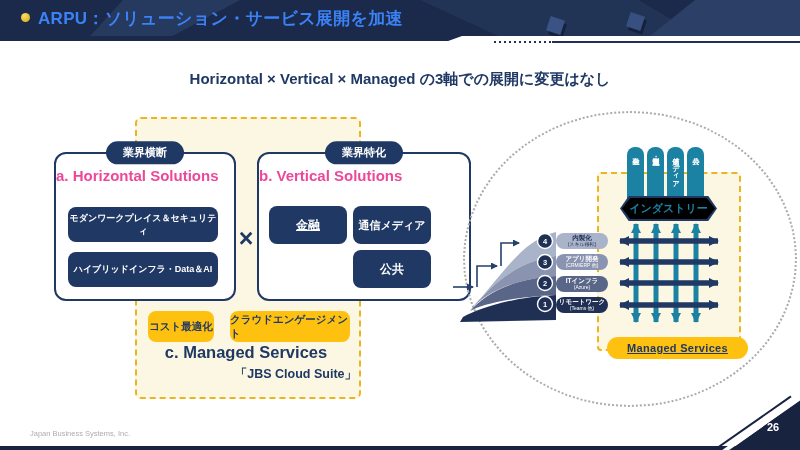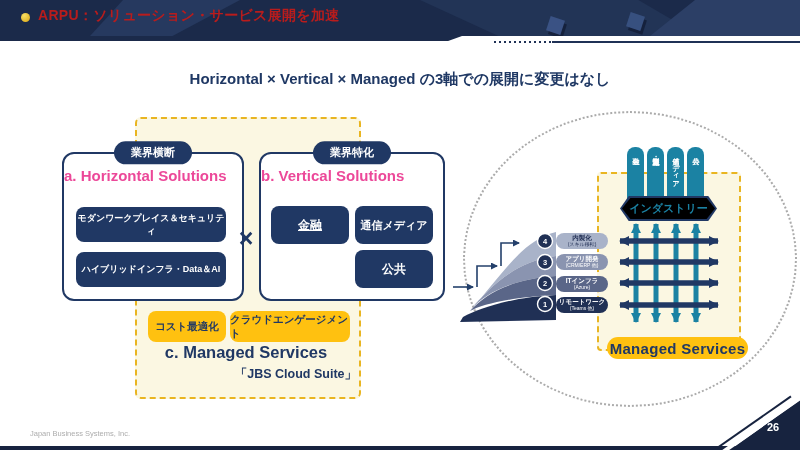--- a/index.html
+++ b/index.html
@@ -11,33 +11,33 @@
   .shard1{left:90px;width:150px;background:#26395f;clip-path:polygon(22% 0,100% 0,55% 100%,0 100%);}
   .shard2{left:420px;width:280px;background:#223456;clip-path:polygon(0 0,78% 0,100% 100%,28% 100%);}
   .shard3{right:0;width:150px;background:#2c3f66;clip-path:polygon(30% 0,100% 0,100% 100%,0 100%);}
   .cube{position:absolute;width:15px;height:15px;transform:rotate(18deg);}
   .cube1{left:548px;top:18px;background:#3a5284;box-shadow:3px 3px 0 #15213c;}
   .cube2{left:628px;top:14px;background:#37507f;box-shadow:3px 3px 0 #15213c;}
   .header-ext{position:absolute;left:0;top:36px;width:462px;height:5px;background:#1b2a4a;
               clip-path:polygon(0 0,100% 0,97% 100%,0 100%);}
   .title-dot{position:absolute;left:21px;top:13px;width:9px;height:9px;border-radius:50%;
              background:radial-gradient(circle at 35% 30%,#f8df63,#d9a514);}
-  .page-title{position:absolute;left:38px;top:7px;font-size:14px;font-weight:bold;color:#b91c1c;letter-spacing:.3px;}
+  .page-title{position:absolute;left:38px;top:7px;font-size:17px;font-weight:bold;color:#3b82f6;letter-spacing:.3px;}
   .accent-dashes{position:absolute;left:494px;top:41px;width:58px;height:2px;
                  background:repeating-linear-gradient(90deg,#1f3156 0 2px,transparent 2px 5px);}
   .accent-line{position:absolute;left:552px;top:41px;width:248px;height:2px;background:#1f3156;}
   
   .subtitle{position:absolute;left:0;top:70px;width:800px;text-align:center;
             font-size:15px;font-weight:bold;color:#1f3864;}
   
   .dash-box{background:#fbf7e2;border:2px dashed #e9b521;}
   .left-dash{position:absolute;left:135px;top:117px;width:222px;height:278px;border-radius:6px;}
-  .sol-box{position:absolute;top:152px;height:145px;background:#ffffff;border:2.5px solid #203864;border-radius:12px;margin-left:8px;}
+  .sol-box{position:absolute;top:152px;height:145px;background:#ffffff;border:2.5px solid #203864;border-radius:12px;}
   .box-a{left:54px;width:178px;}
-  .box-b{left:251px;width:182px;}
+  .box-b{left:257px;width:182px;padding-left:28px;}
   .pill-tag{position:absolute;left:50%;top:0;transform:translate(-50%,-55%);background:#203864;
             color:#fff;font-size:11px;font-weight:bold;padding:4px 17px;border-radius:13px;white-space:nowrap;}
   .sol-title{position:absolute;left:0;right:0;top:13px;text-align:left;font-size:15px;font-weight:bold;color:#ec4899;}
   .navy-item{position:absolute;background:#203864;color:#fff;font-weight:bold;border-radius:8px;
              display:flex;align-items:center;justify-content:center;text-align:center;}
   .item-a{left:12px;width:150px;height:35px;font-size:9px;}
   .cell-b{height:38px;font-size:12px;}
   .times{position:absolute;left:232px;top:224px;width:28px;text-align:center;
          font-size:25px;font-weight:bold;color:#203864;}
   .chip{position:absolute;top:311px;height:31px;background:#ffc110;border-radius:8px;color:#203864;
@@ -62,21 +62,21 @@
   .layer-pill{position:absolute;left:556px;width:52px;height:16px;border-radius:9px;display:flex;
               flex-direction:column;align-items:center;justify-content:center;line-height:1.05;}
   .layer-pill .l1{font-size:6.5px;font-weight:bold;}
   .layer-pill .l2{font-size:5px;}
   .pill-0{top:233px;background:#a9b3c9;color:#1e2c52;}
   .pill-1{top:254px;background:#8a94b0;color:#ffffff;}
   .pill-2{top:276px;background:#5a6688;color:#ffffff;}
   .pill-3{top:297px;background:#203055;color:#ffffff;}
   .managed-box{position:absolute;left:607px;top:337px;width:141px;height:22px;background:#ffc110;
                border-radius:11px;display:flex;align-items:center;justify-content:center;
-               font-size:15px;font-weight:bold;color:#203864;letter-spacing:.3px;}
+               font-size:11px;font-weight:bold;color:#203864;letter-spacing:.3px;text-decoration:underline;}
   
   .company{position:absolute;left:30px;top:429px;font-size:7.5px;color:#adadad;}
   .bottom-bar{position:absolute;left:0;top:446px;width:800px;height:4px;background:#17233f;}
   .corner-tri{position:absolute;left:722px;top:400px;width:78px;height:50px;background:#17233f;
               clip-path:polygon(100% 0,100% 100%,10% 100%);}
   .corner-stripe{position:absolute;left:706px;top:424px;width:108px;height:4px;background:#ffffff;
                  transform:rotate(-35deg);}
   .corner-line{position:absolute;left:700px;top:424px;width:100px;height:2px;background:#17233f;
                transform:rotate(-35deg);}
   .page-num{position:absolute;left:758px;top:421px;width:30px;text-align:center;
@@ -114,21 +114,21 @@
   <div class="times">×</div>
 
   <div class="sol-box box-b">
     <div class="pill-tag">業界特化</div>
     <div class="sol-title">b. Vertical Solutions</div>
     <div class="navy-item cell-b" style="left:10px;top:52px;width:78px;text-decoration:underline;">金融</div>
     <div class="navy-item cell-b" style="left:94px;top:52px;width:78px;font-size:11px;">通信メディア</div>
     <div class="navy-item cell-b" style="left:94px;top:96px;width:78px;">公共</div>
   </div>
 
-  <div class="chip" style="left:148px;width:78px;">コスト最適化</div>
+  <div class="chip" style="left:148px;width:66px;">コスト最適化</div>
   <div class="chip" style="left:230px;width:120px;">クラウドエンゲージメント</div>
   <div class="c-title">c. Managed Services</div>
   <div class="c-sub">「JBS Cloud Suite」</div>
 
   <div class="dotted-ellipse"></div>
   <div class="dash-box right-dash"></div>
 
   <div class="ind-bar" style="left:627px;">金融</div>
   <div class="ind-bar" style="left:647px;">製造・流通</div>
   <div class="ind-bar" style="left:667px;">通信メディア</div>

